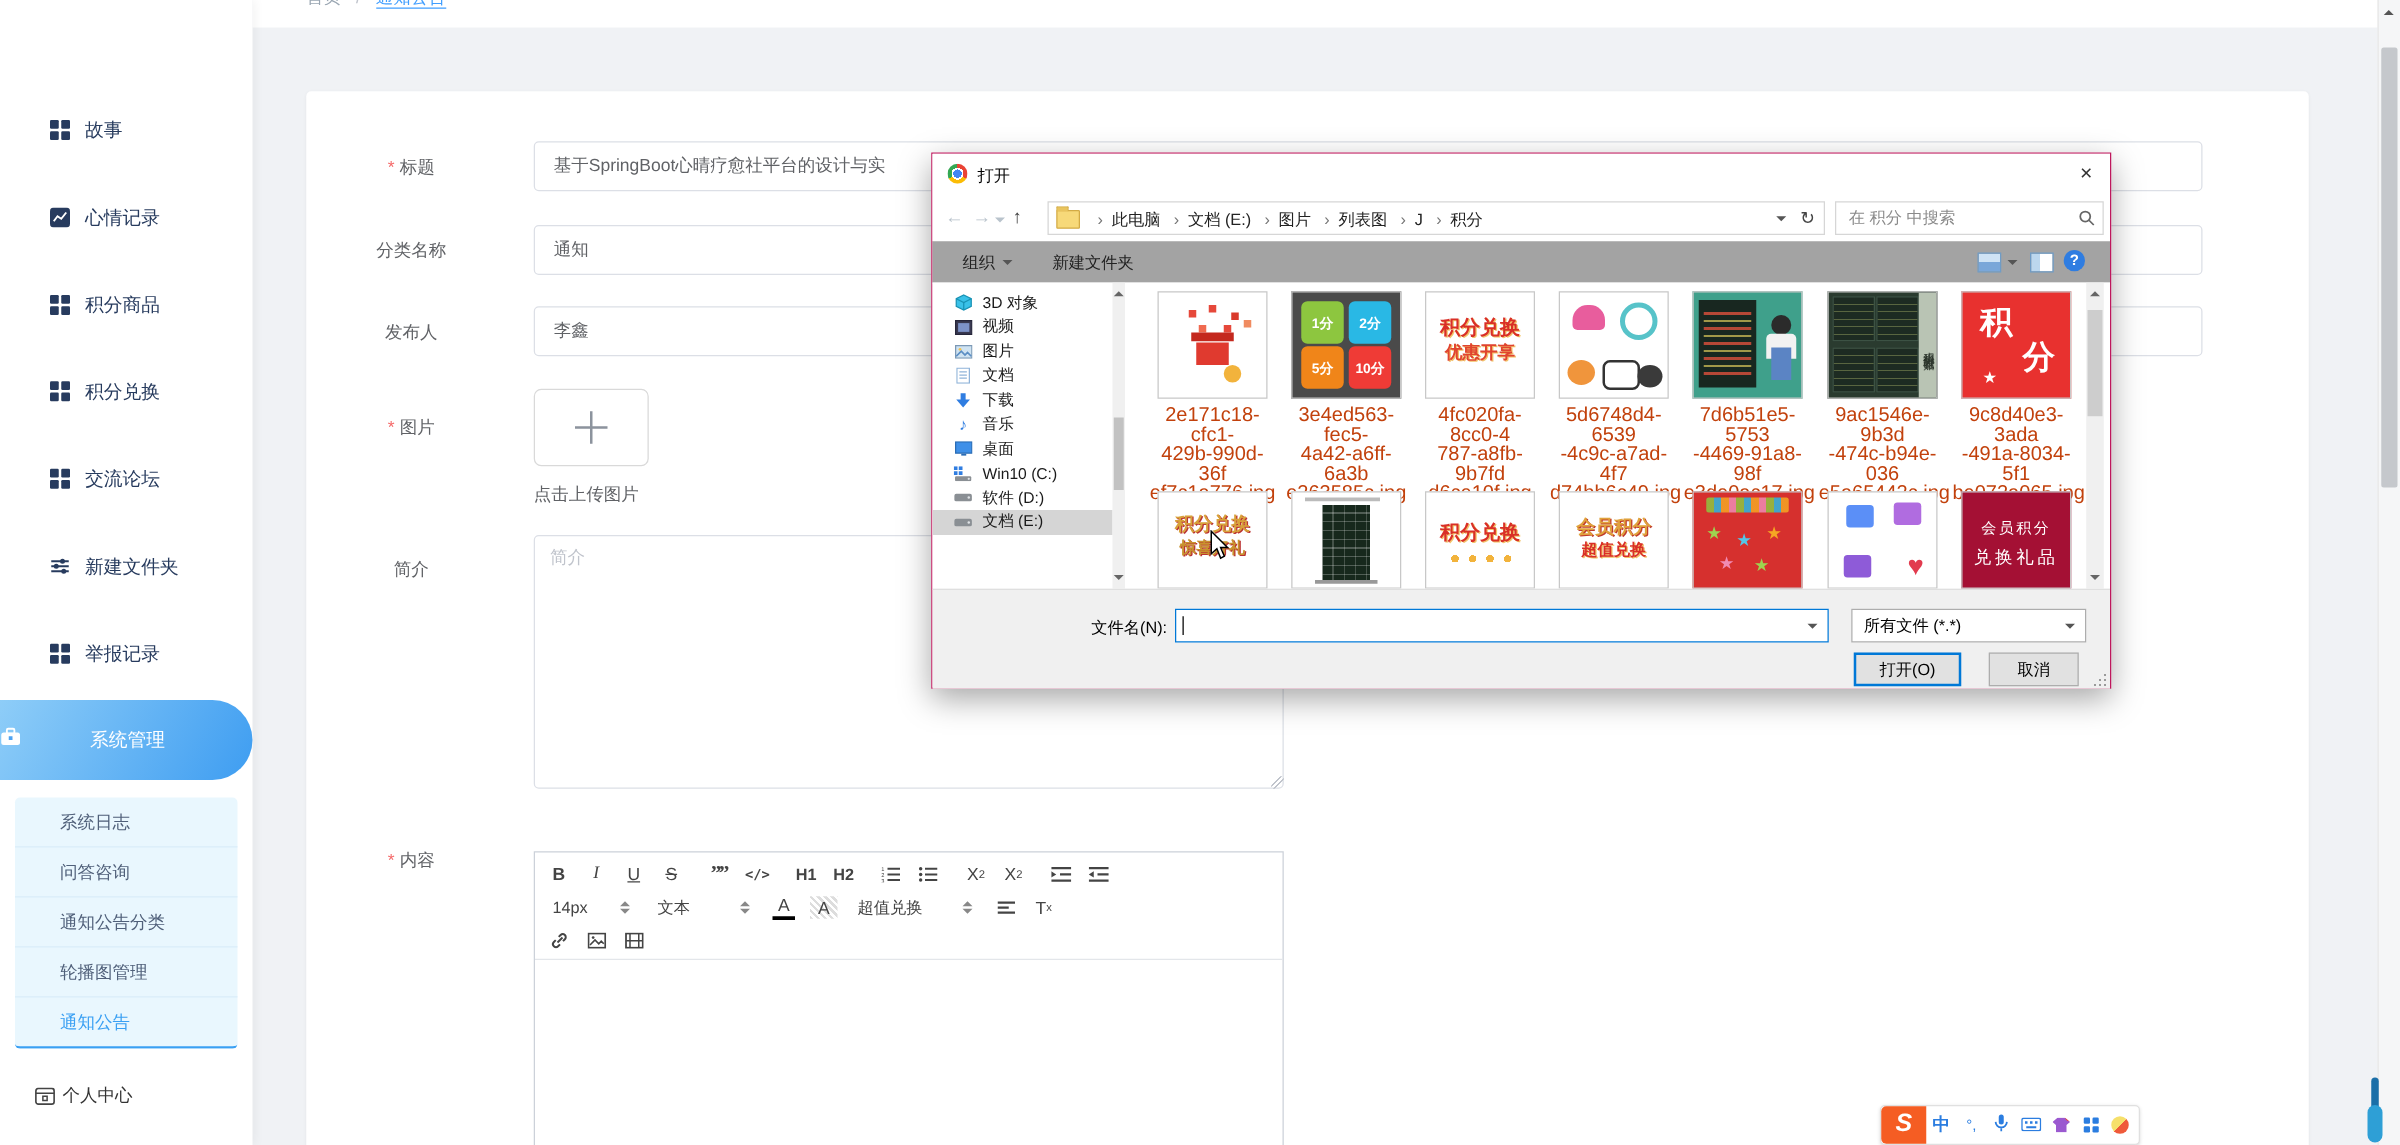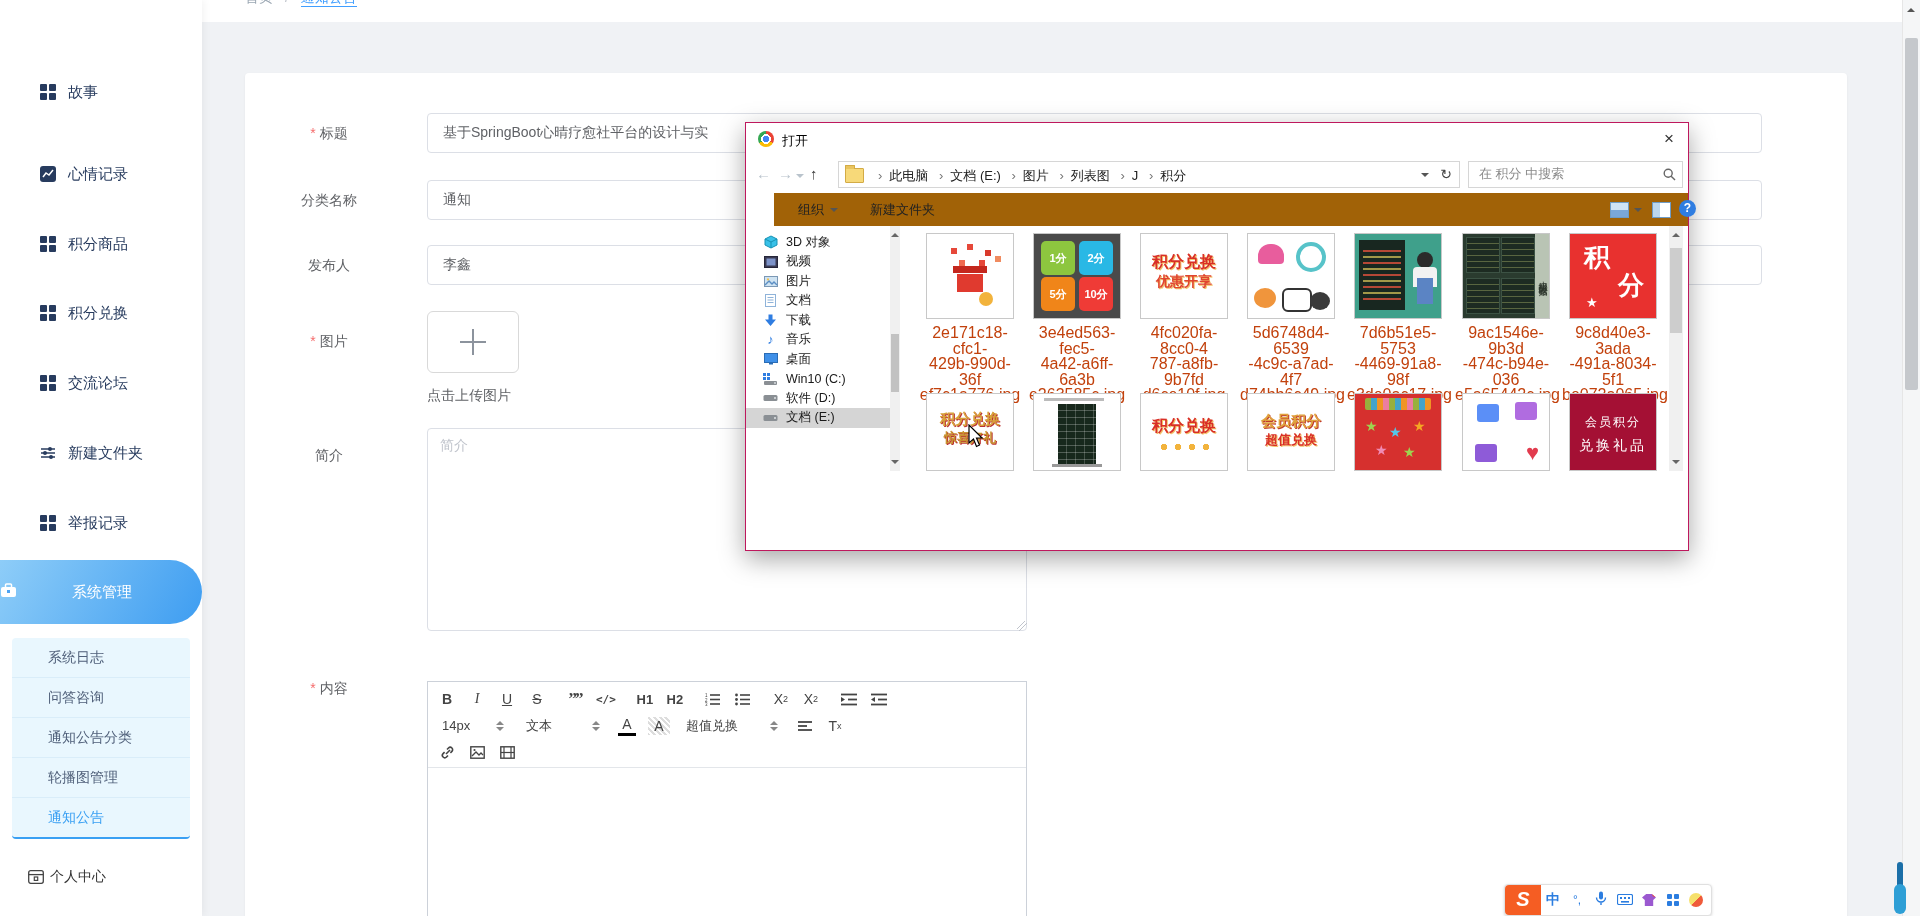--- a/index.html
+++ b/index.html
@@ -77,21 +77,21 @@
   .folder-ic::before{content:"";position:absolute;left:-1px;top:-4px;width:8px;height:3px;background:#e9c45e;border:1px solid #d3ab45;border-bottom:none;border-radius:1px 1px 0 0;}
   .addr-path{position:absolute;left:32px;top:5px;font-size:13px;color:#222;white-space:nowrap;}
   .seg{cursor:pointer;}
   .seg-sep{color:#777;margin:0 7px;font-size:13px;}
   .addr-chev{position:absolute;right:30px;top:11px;border:4px solid transparent;border-top-color:#555;cursor:pointer;}
   .addr-refresh{position:absolute;right:7px;top:4px;font-size:14px;color:#444;cursor:pointer;}
   .srch{position:absolute;left:722px;top:5px;width:215px;height:27px;border:1px solid #d6d6d6;box-sizing:border-box;background:#fff;}
   .srch input{position:absolute;left:8px;top:3px;width:170px;border:none;outline:none;font-size:13px;color:#333;font-family:inherit;}
   .srch input::placeholder{color:#8a8a8a;}
   .srch svg{position:absolute;right:6px;top:6px;}
-  .d-cmd{position:absolute;left:0;top:70px;right:0;height:33px;background:#a16207;border-bottom:1px solid #e2e2e2;margin-left:28px;}
+  .d-cmd{position:absolute;left:0;top:70px;right:0;height:33px;background:#a3a3a3;border-bottom:1px solid #e2e2e2;}
   .cmd-item{position:absolute;top:8px;font-size:13px;color:#222;cursor:pointer;display:inline-flex;align-items:center;}
   .cmd-caret{display:inline-block;border:4px solid transparent;border-top-color:#555;margin-left:6px;margin-top:4px;}
   .view-ic{position:absolute;left:836px;top:9px;width:17px;height:14px;border:1px solid #6f9cc6;background:linear-gradient(180deg,#cfe3f5 0 7px,#7aa7d9 7px);cursor:pointer;}
   .view-caret{position:absolute;left:860px;top:15px;border:4px solid transparent;border-top-color:#555;cursor:pointer;}
   .pane-ic{position:absolute;left:878px;top:9px;width:17px;height:14px;border:1px solid #6f9cc6;background:linear-gradient(90deg,#bcd7ee 0 7px,#fff 7px);cursor:pointer;}
   .help-ic{position:absolute;left:905px;top:7px;width:17px;height:17px;border-radius:50%;background:#2f7de1;color:#fff;font-size:12px;font-weight:bold;text-align:center;line-height:17px;cursor:pointer;}
   .d-body{position:absolute;left:0;top:103px;right:0;height:245px;overflow:hidden;background:#fff;}
   
   .d-places{position:absolute;left:0;top:0;width:153px;height:245px;}
   .place{position:absolute;left:0;width:144px;height:20px;display:flex;align-items:center;cursor:pointer;}
@@ -202,21 +202,21 @@
 
 <div id="topbar">
   <div class="bc">
     <span class="bc-home">首页</span>
     <span class="bc-sep">/</span>
     <span class="bc-cur">通知公告</span>
   </div>
 </div>
 
 <div id="sidebar">
-  <div class="s-item" style="top:79px">
+  <div class="s-item" style="top:91px">
     <span class="s-ic">
         <span class="gicon">
           <i></i>
           <i></i>
           <i></i>
           <i></i>
         </span>
       </span>
     <span class="s-label">故事</span>
   </div>
@@ -744,20 +744,34 @@
       </div>
     </div>
 
     <div class="d-vscroll">
       <span class="tri-up"></span>
       <span class="vthumb"></span>
       <span class="tri-dn"></span>
     </div>
   </div>
 
+  <div class="d-bottom">
+    <span class="fn-label">文件名(N):</span>
+    <div class="fn-input">
+      <span class="fn-caret"></span>
+      <span class="fn-chev"></span>
+    </div>
+    <div class="ft-combo">
+      <span>所有文件 (*.*)</span>
+      <span class="ft-chev"></span>
+    </div>
+    <div class="d-btn primary" style="left:737px;width:86px">打开(O)</div>
+    <div class="d-btn" style="left:845px;width:72px">取消</div>
+    <span class="d-grip"></span>
+  </div>
 </div>
 
 <div id="sogou">
   <span class="sg-logo">S</span>
   <span class="sg-item" style="font-weight:bold">中</span>
   <span class="sg-item" style="font-size:12px">°,</span>
   <span class="sg-item">
     <svg width="12" height="15" viewBox="0 0 12 15">
         <rect x="4" y="0.5" width="4" height="8" rx="2" fill="#2b7de0"></rect>
         <path d="M1.5 6.5 a4.5 4.5 0 0 0 9 0" fill="none" stroke="#2b7de0" stroke-width="1.4"></path>

